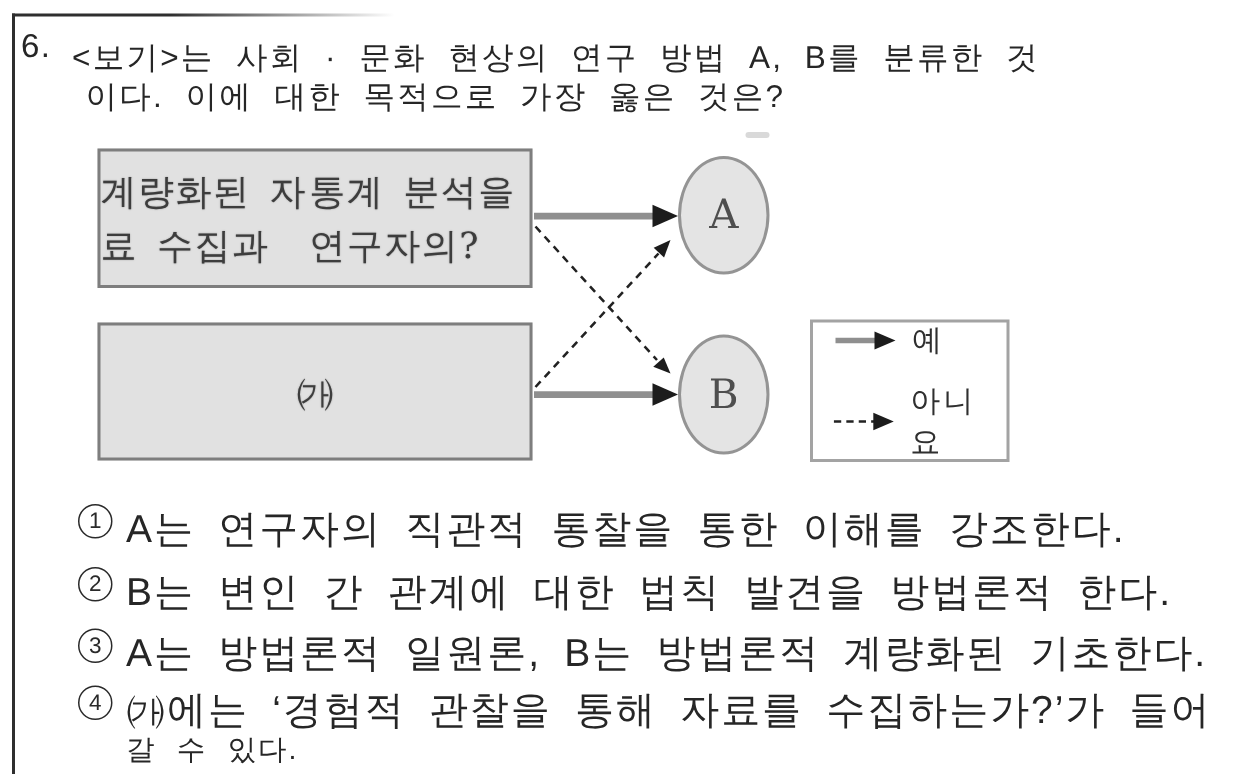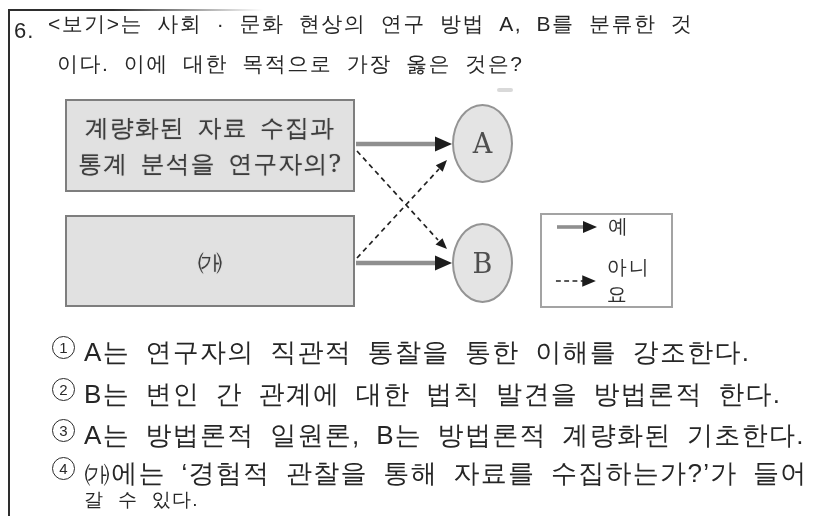--- a/index.html
+++ b/index.html
@@ -10,28 +10,28 @@
     color:#262626; overflow:hidden;
   }
   
   .rule-left { position:absolute; left:8px; top:9px; width:2px; height:507px; background:#2e2e2e; }
   .rule-top  { position:absolute; left:8px; top:9px; height:2px; width:300px;
                background:linear-gradient(to right,#2e2e2e 0%,#2e2e2e 35%,rgba(46,46,46,0) 85%); }
   .smudge { position:absolute; left:497px; top:88px; width:16px; height:4px; background:#c4c4c4; opacity:.65; border-radius:2px; }
 
   
   .q-number { position:absolute; left:14px; top:18px; font-size:22px; letter-spacing:1px; }
-  .q-line1  { position:absolute; left:48px; top:10px; font-size:21px; letter-spacing:1.5px; word-spacing:7px; white-space:nowrap; }
+  .q-line1  { position:absolute; left:48px; top:24px; font-size:21px; letter-spacing:1.5px; word-spacing:7px; white-space:nowrap; }
   .q-line2  { position:absolute; left:57px; top:50px; font-size:21px; letter-spacing:1.5px; word-spacing:7px; white-space:nowrap; }
 
   
   .dg-box {
     position:absolute; left:65px; width:290px; height:93px;
     background:#e1e1e1; border:2px solid #7e7e7e;
-    display:flex; flex-direction:column; align-items:center; justify-content:center;
+    display:flex; flex-direction:row; align-items:center; justify-content:center;
     font-family:"DejaVu Serif","Liberation Serif",serif; color:#3d3d3d;
     text-shadow:0 0 1px rgba(60,60,60,.55);
   }
   .dg-box1 { top:99px; font-size:24px; line-height:36px; letter-spacing:1px; word-spacing:4px; }
   .dg-box2 { top:215px; height:92px; font-size:25px; }
   .dg-node {
     position:absolute; left:452px; width:61px; height:79px;
     background:#e4e4e4; border:2px solid #949494; border-radius:50%;
     display:flex; align-items:center; justify-content:center;
     font-family:"DejaVu Serif","Liberation Serif",serif; font-size:27px; color:#4e4e4e;

